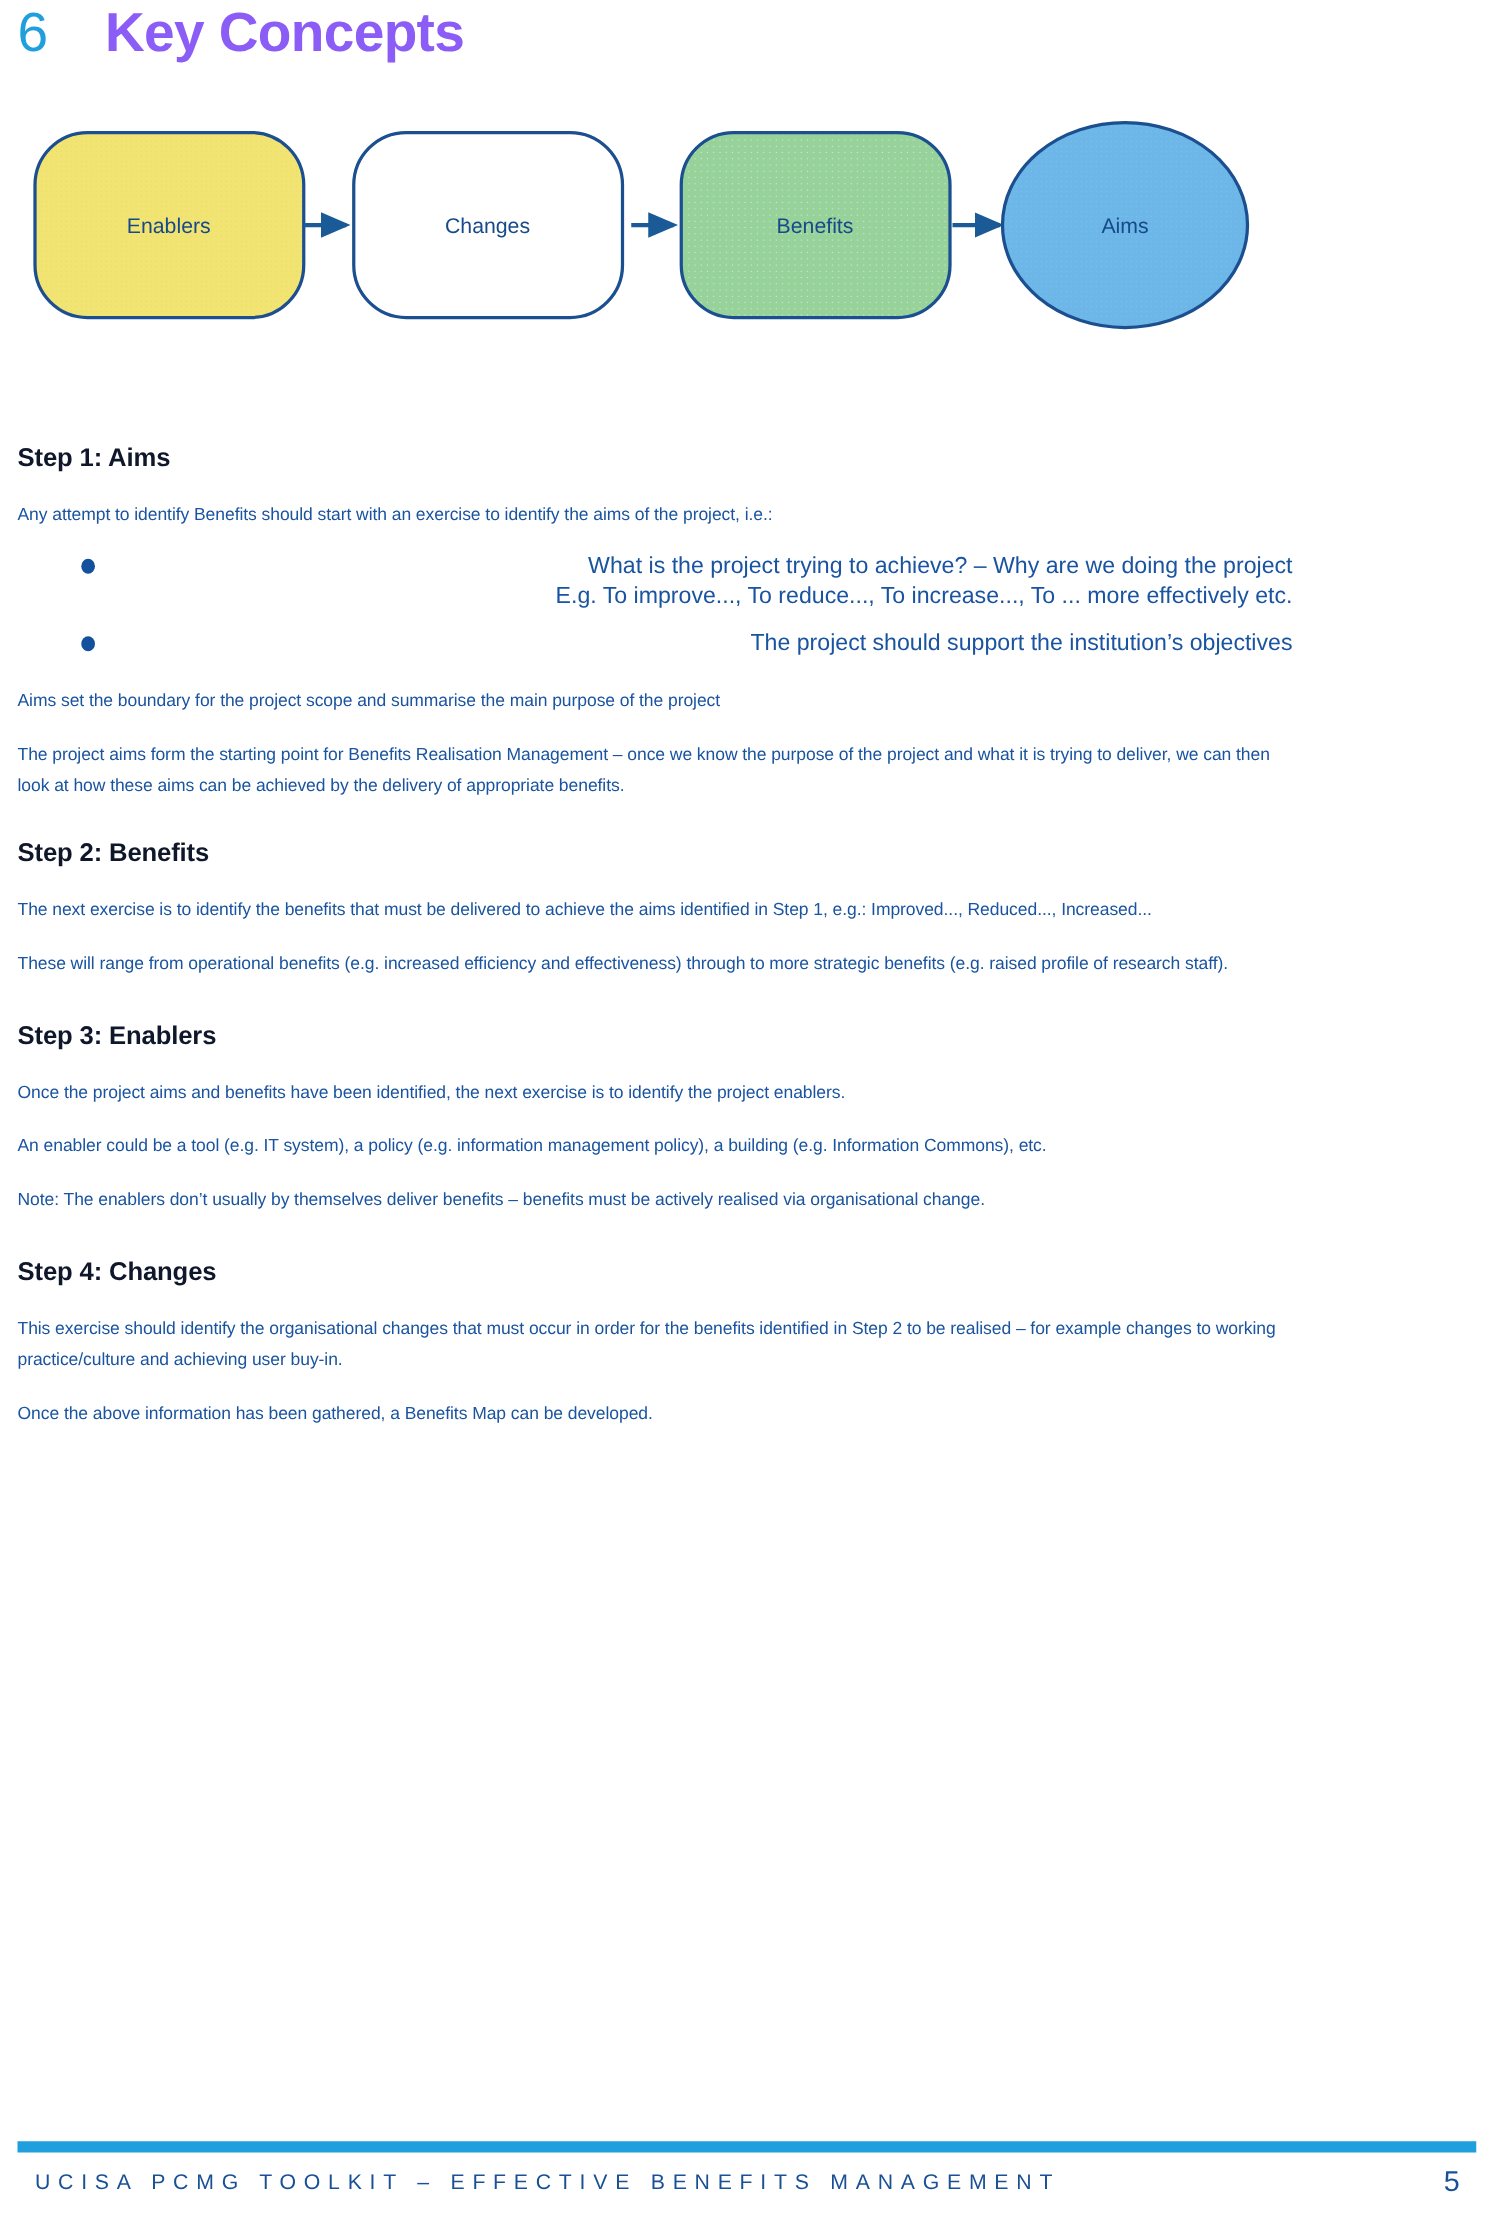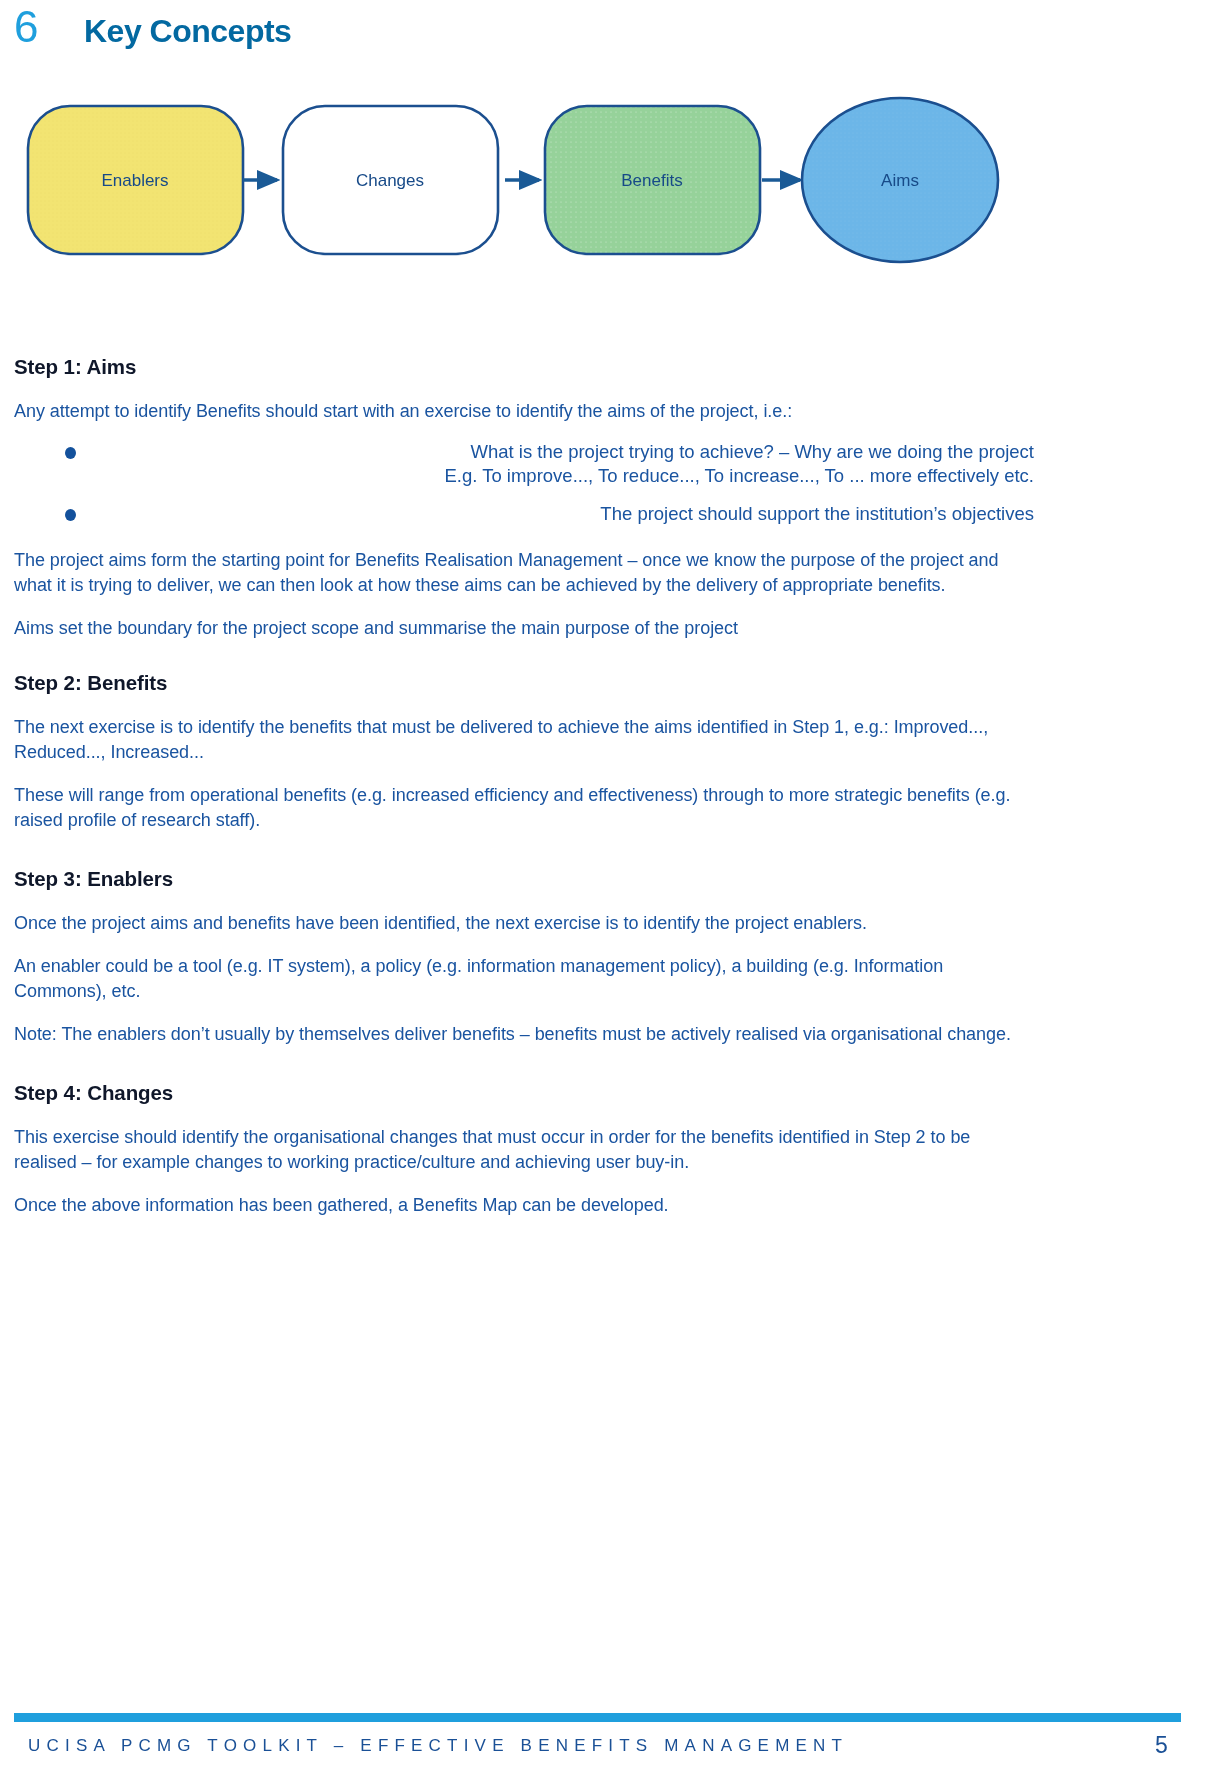--- a/index.html
+++ b/index.html
@@ -27,22 +27,22 @@
   }
   .chapter-number {
     font-size: 44px;
     color: #1f9fdd;
     font-weight: 400;
     width: 70px;
     display: inline-block;
     letter-spacing: 0px;
   }
   .chapter-title {
-    font-size: 32px;
-    color: #0369a1;
+    font-size: 44px;
+    color: #8b5cf6;
     font-weight: 600;
     letter-spacing: -0.5px;
   }
 
   
   .diagram {
     position: absolute;
     left: 0px;
     top: 96px;
     width: 1030px;
@@ -66,21 +66,21 @@
   h2.step-heading {
     font-size: 20.5px;
     font-weight: bold;
     color: #0f172a;
     margin: 0 0 20px 0;
     letter-spacing: -0.1px;
   }
   .step-block { margin-bottom: 34px; }
   .step-block:first-child { margin-bottom: 30px; }
   p.body-text {
-    font-size: 18px;
+    font-size: 14px;
     line-height: 25px;
     color: #1a5architecture;
     color: #1a54a0;
     margin: 0 0 18px 0;
     letter-spacing: -0.05px;
   }
   p.body-text.tight { margin-bottom: 16px; }
   ul.bullets {
     list-style: none;
     margin: 0 0 22px 0;
@@ -200,22 +200,22 @@
       <li>
         <span class="dot"></span>
         <span>What is the project trying to achieve? – Why are we doing the project</span>
         <span class="sub-line">E.g. To improve..., To reduce..., To increase..., To ... more effectively etc.</span>
       </li>
       <li>
         <span class="dot"></span>
         <span>The project should support the institution’s objectives</span>
       </li>
     </ul>
+    <p class="body-text">Aims set the boundary for the project scope and summarise the main purpose of the project</p>
     <p class="body-text">The project aims form the starting point for Benefits Realisation Management – once we know the purpose of the project and what it is trying to deliver, we can then look at how these aims can be achieved by the delivery of appropriate benefits.</p>
-    <p class="body-text">Aims set the boundary for the project scope and summarise the main purpose of the project</p>
   </section>
 
   <section class="step-block">
     <h2 class="step-heading">Step 2: Benefits</h2>
     <p class="body-text">The next exercise is to identify the benefits that must be delivered to achieve the aims identified in Step 1, e.g.: Improved..., Reduced..., Increased...</p>
     <p class="body-text">These will range from operational benefits (e.g. increased efficiency and effectiveness) through to more strategic benefits (e.g. raised profile of research staff).</p>
   </section>
 
   <section class="step-block">
     <h2 class="step-heading">Step 3: Enablers</h2>

